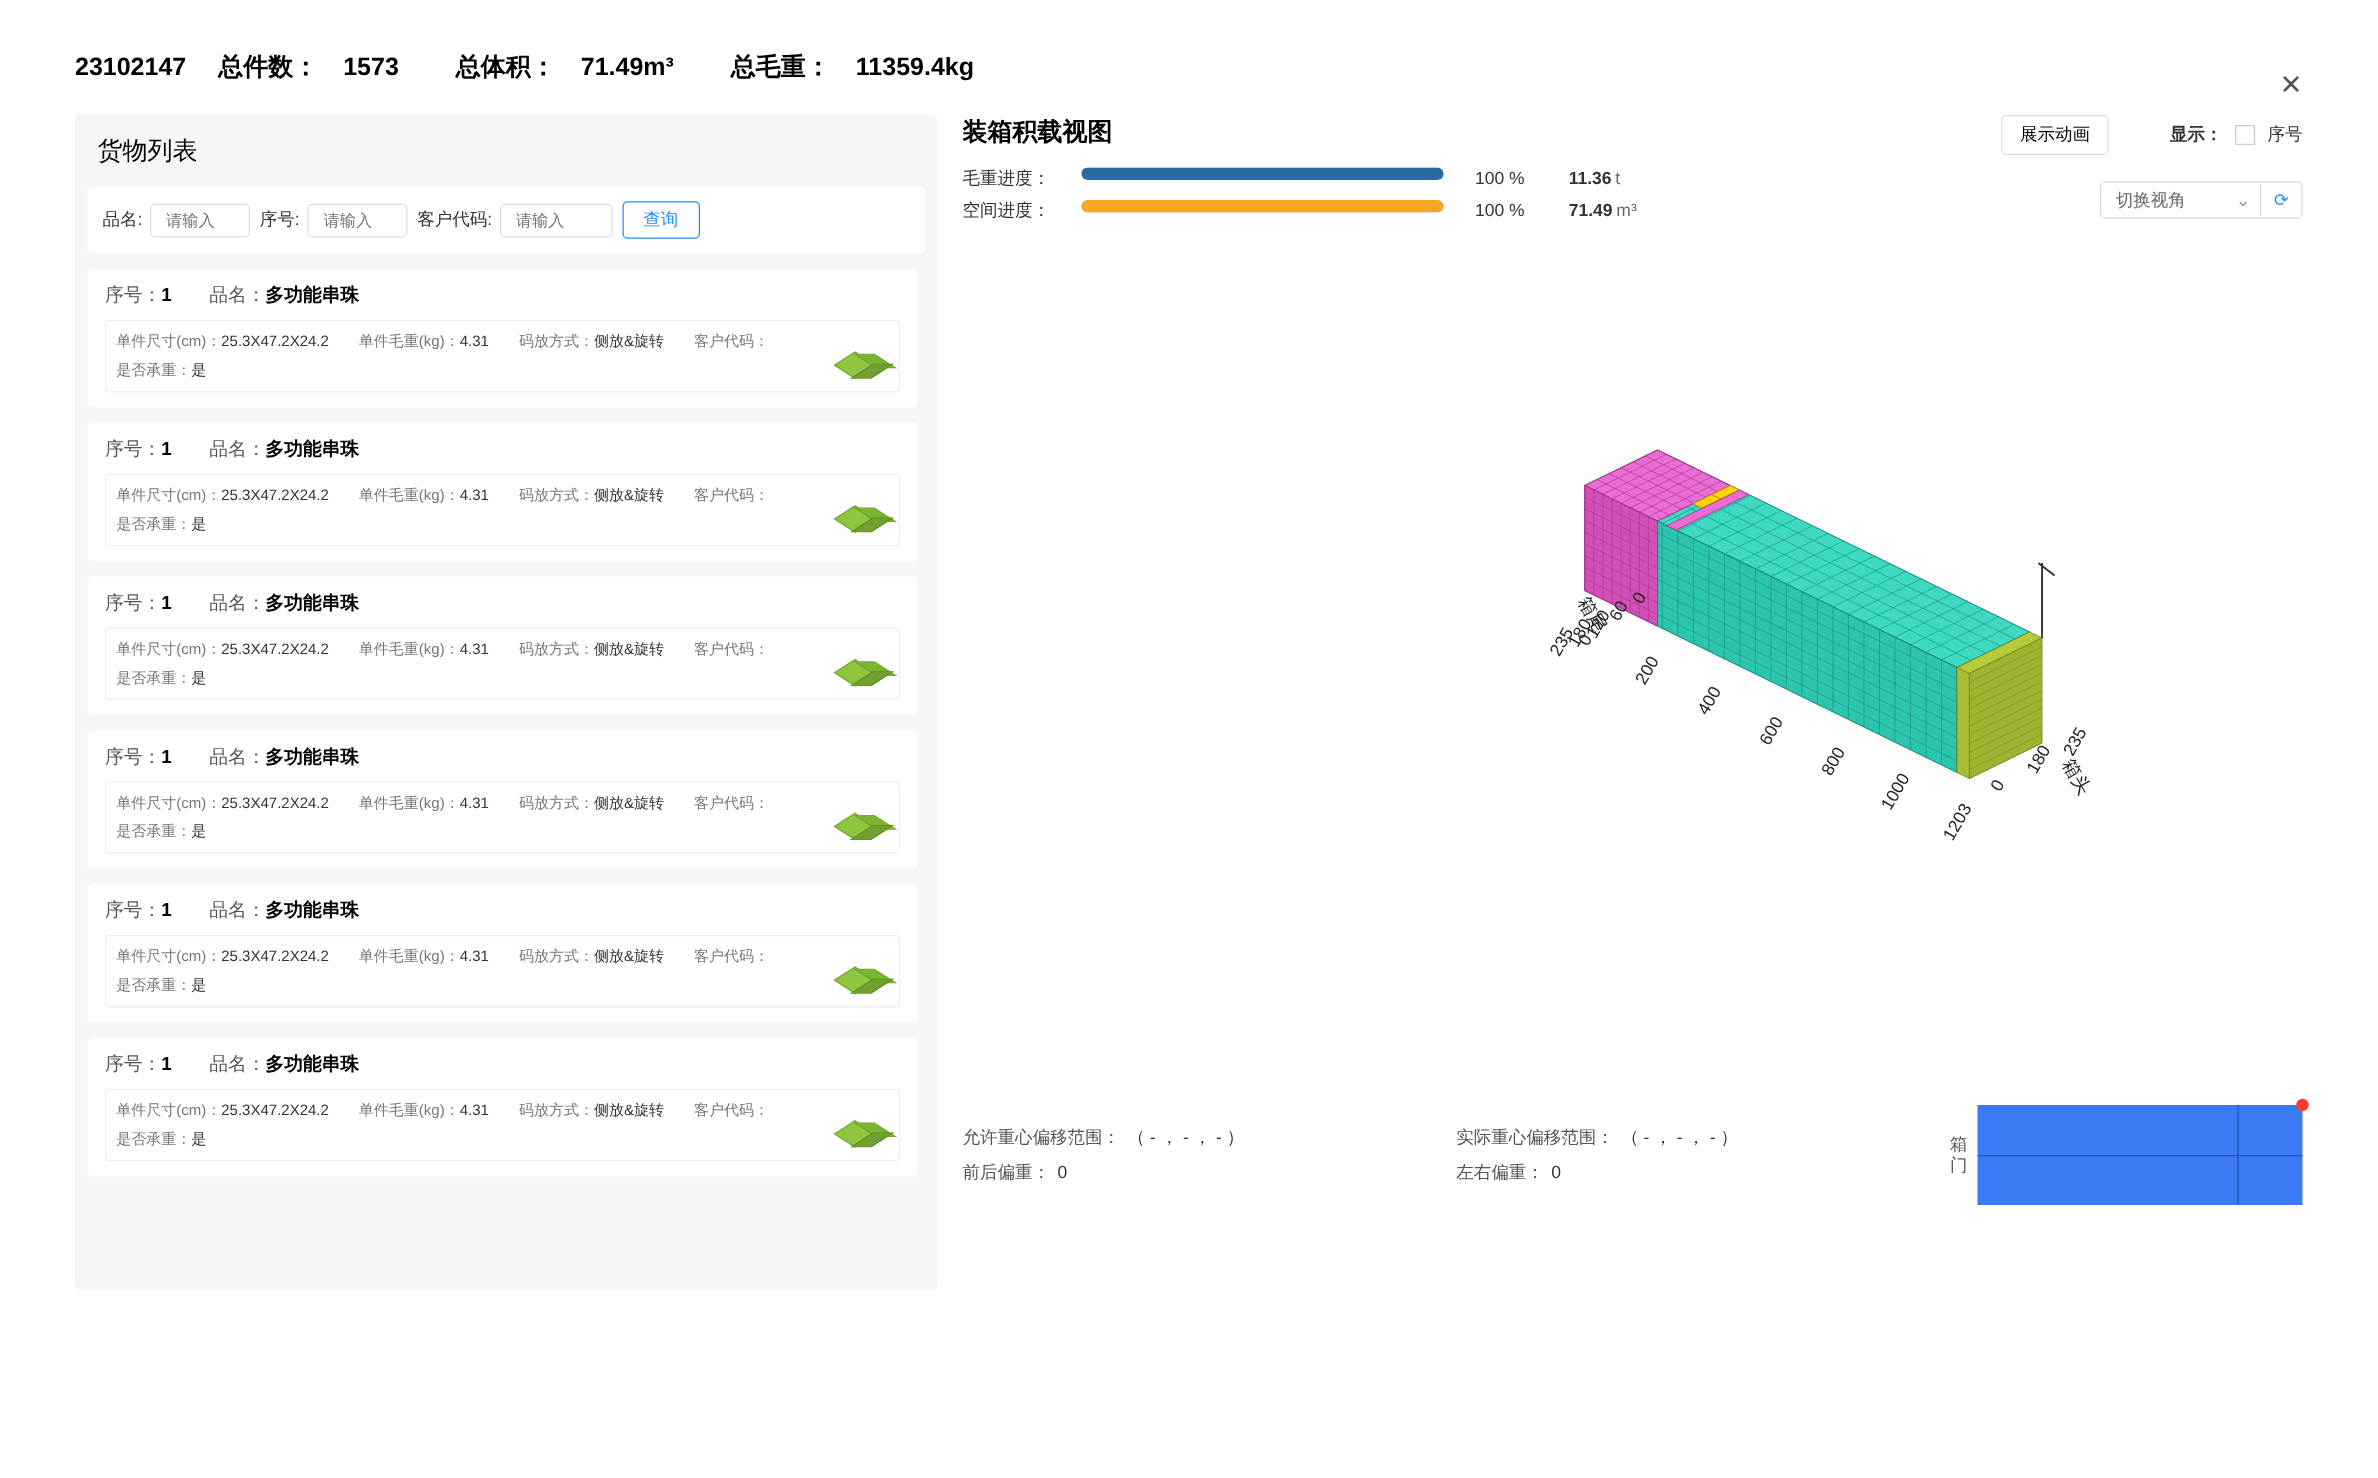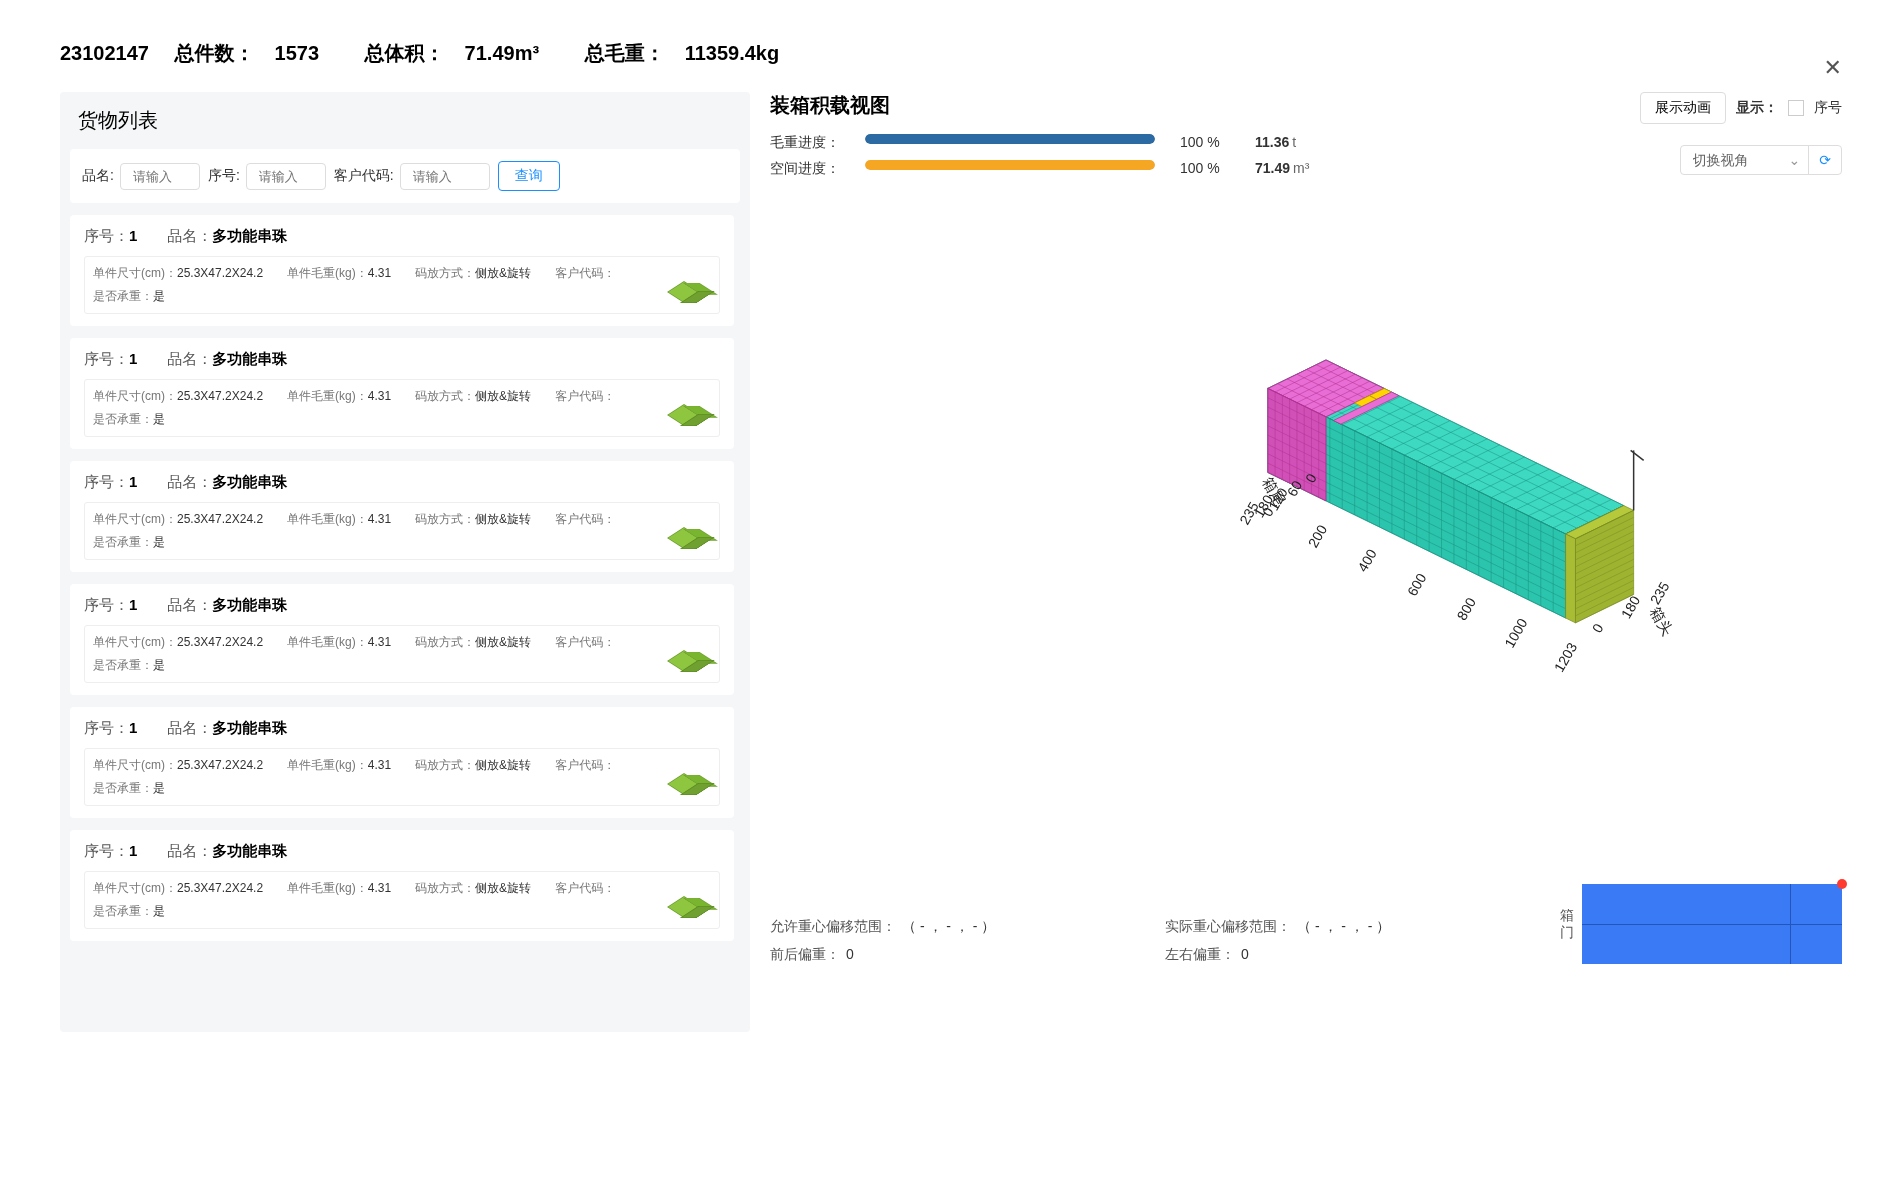--- a/index.html
+++ b/index.html
@@ -31,38 +31,38 @@
 .card-icon { position: absolute; right: 30px; top: 65px; width: 32px; height: 20px; }
 .box3d { transform: rotateX(50deg) rotateZ(45deg); transform-style: preserve-3d; width: 24px; height: 24px; background: #8ec63f; position: relative; border: 1px solid #6fa030; }
 .box3d::before { content: ''; position: absolute; width: 24px; height: 10px; background: #7ab530; top: -10px; left: 0; transform-origin: bottom; transform: skewX(-45deg); border: 1px solid #6fa030; }
 .box3d::after { content: ''; position: absolute; width: 10px; height: 24px; background: #6fa030; right: -10px; top: 0; transform-origin: left; transform: skewY(-45deg); border: 1px solid #5a8a20; }
 
 .right-panel { flex: 1; height: 940px; position: relative; }
 .right-top { display: flex; justify-content: space-between; align-items: flex-start; margin-bottom: 10px; }
 .right-title { font-size: 20px; font-weight: 700; color: #000; }
 .controls { display: flex; align-items: center; gap: 10px; padding-left: 47px; }
 .anim-btn { border: 1px solid #ddd; background: #fff; padding: 6px 14px; border-radius: 4px; cursor: pointer; font-size: 14px; }
-.show-label { font-weight: 700; font-size: 14px; }
+.show-label { font-weight: 700; font-size: 14px; margin-left: 39px; }
 .checkbox { width: 16px; height: 16px; border: 1px solid #ccc; background: #fff; display: inline-block; vertical-align: middle; }
 .select-view { display: flex; align-items: center; border: 1px solid #ddd; border-radius: 4px; }
 .select-view select { border: none; padding: 6px 40px 6px 12px; background: transparent; font-size: 14px; color: #666; appearance: none; cursor: pointer; }
 .select-view .chev { color: #999; margin-right: 8px; }
 .select-view .refresh { border-left: 1px solid #ddd; padding: 6px 10px; color: #1890ff; cursor: pointer; }
 .progress-row { display: flex; align-items: flex-start; gap: 25px; margin-bottom: 8px; font-size: 14px; }
 .progress-row .plabel { width: 70px; }
 .progress-bar { width: 290px; height: 10px; border-radius: 5px; background: #e8e8e8; overflow: hidden; }
 .progress-bar .fill { height: 100%; border-radius: 5px; }
 .progress-row .pct { width: 50px; }
 .progress-row .pval { font-weight: 700; }
 .progress-row .punit { color: #666; margin-left: 3px; }
 
 .viz { width: 100%; height: 680px; position: relative; }
 .viz svg { width: 100%; height: 100%; }
 
-.bottom-info { display: flex; justify-content: space-between; align-items: flex-end; margin-top: 10px; font-size: 14px; color: #333; }
+.bottom-info { display: flex; justify-content: space-between; align-items: center; margin-top: 10px; font-size: 14px; color: #333; }
 .info-col { display: flex; flex-direction: column; gap: 10px; }
 .info-item .ilbl { color: #555; }
 .info-item .ival { font-weight: 400; margin-left: 6px; }
 
 .minimap { display: flex; align-items: center; gap: 8px; }
 .minimap .mlabel { font-size: 14px; color: #555; line-height: 1.2; }
 .minimap-box { width: 260px; height: 80px; background: #3a7af5; position: relative; }
 .minimap-box::after { content: ''; position: absolute; top: 50%; left: 0; right: 0; height: 1px; background: #2356b8; }
 .minimap-box .vline { position: absolute; top: 0; bottom: 0; left: 80%; width: 1px; background: #2356b8; }
 .minimap-box .dot { position: absolute; width: 10px; height: 10px; background: #ff3b30; border-radius: 50%; top: -5px; right: -5px; }

